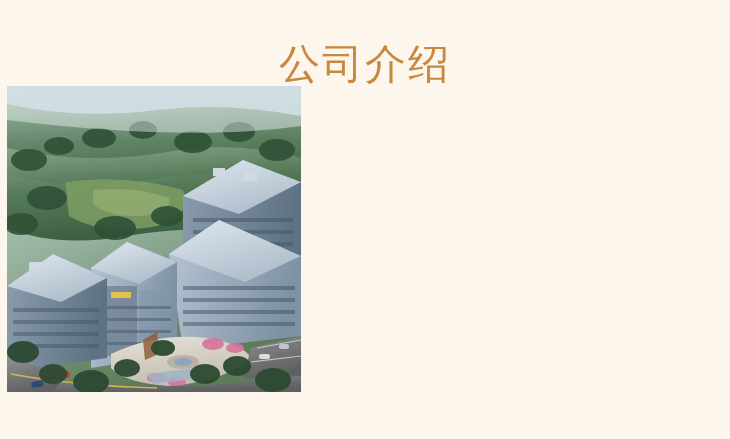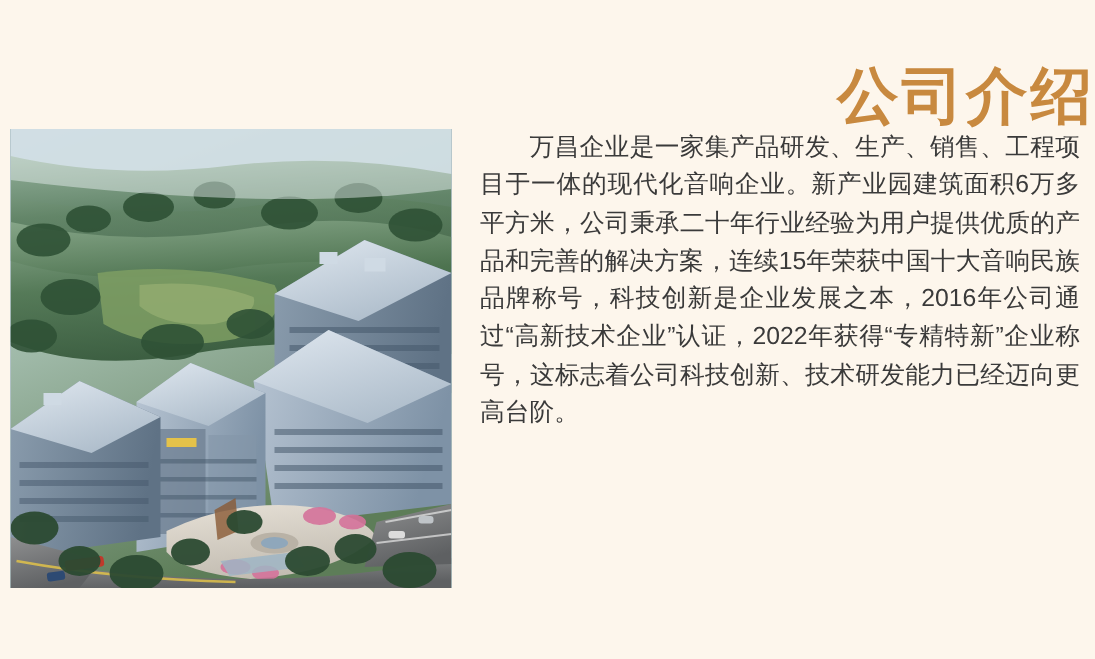--- a/index.html
+++ b/index.html
@@ -19,24 +19,24 @@
     height: 439px;
     background: #fdf6ec;
   }
 
   
   #section-title {
     position: absolute;
     left: 0;
     top: 13px;
     width: 730px;
-    text-align: right;
+    text-align: center;
     font-size: 41px;
     line-height: 48px;
-    font-weight: bold;
+    font-weight: normal;
     letter-spacing: 2px;
     color: #c8893f;
     white-space: nowrap;
   }
 
   
   #company-photo {
     position: absolute;
     left: 7px;
     top: 86px;
@@ -217,16 +217,15 @@
         <ellipse cx="230" cy="280" rx="14" ry="10"></ellipse>
         <ellipse cx="266" cy="294" rx="18" ry="12"></ellipse>
         <ellipse cx="156" cy="262" rx="12" ry="8"></ellipse>
       </g>
 
       <path d="M0 0 H294 V40 Q180 56 0 34 Z" fill="#eef4f6" opacity="0.45"></path>
     </svg>
   </div>
 
   <div id="intro-body">
-    <p>万昌企业是一家集产品研发、生产、销售、工程项目于一体的现代化音响企业。新产业园建筑面积6万多平方米，公司秉承二十年行业经验为用户提供优质的产品和完善的解决方案，连续15年荣获中国十大音响民族品牌称号，科技创新是企业发展之本，2016年公司通过“高新技术企业”认证，2022年获得“专精特新”企业称号，这标志着公司科技创新、技术研发能力已经迈向更高台阶。</p>
   </div>
 
 </div>
 
 </body></html>

